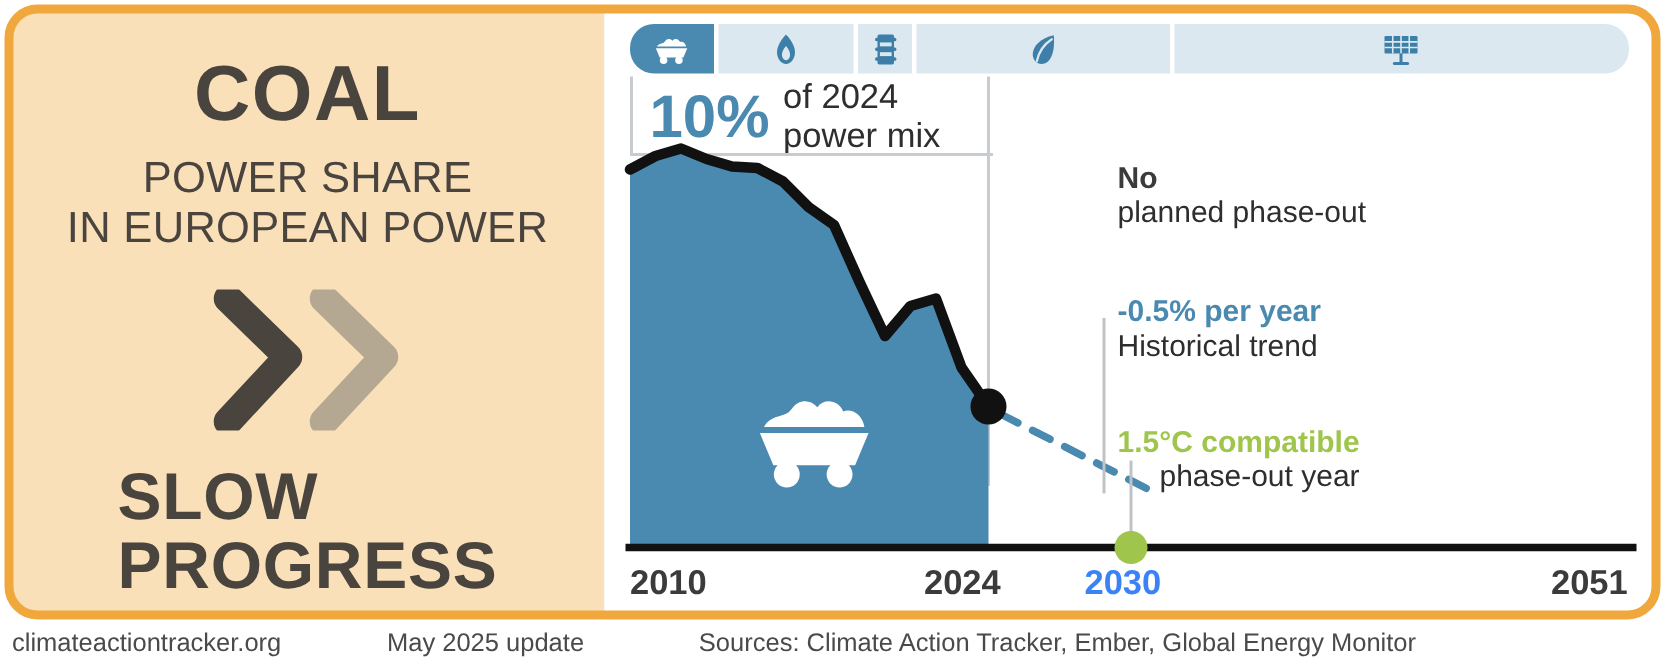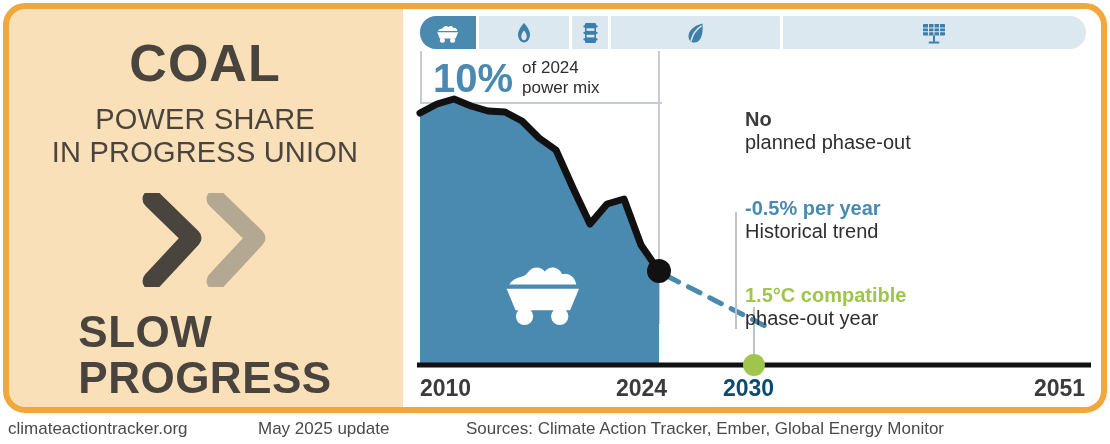--- a/index.html
+++ b/index.html
@@ -155,21 +155,21 @@
   }
   .pct-value {
     margin-left: 11px;
     font-size: 40px;
     font-weight: bold;
     color: #4A89B0;
     line-height: 1;
   }
   .pct-desc {
     margin-left: 9px;
-    font-size: 17px;
+    font-size: 23px;
     color: #2E2E2E;
     line-height: 1.12;
   }
 
   
   .rule-2024 {
     position: absolute;
     left: 255px;
     top: 44px;
     width: 2px;
@@ -196,32 +196,32 @@
     font-weight: bold;
   }
   .anno .sub {
     font-size: 20px;
     color: #2E2E2E;
   }
   .anno-no       { left: 342px; top: 101px; }
   .anno-no .headline { color: #3B3B3B; }
   .anno-trend    { left: 342px; top: 190px; }
   .anno-trend .headline { color: #4A89B0; }
-  .anno-compat   { left: 342px; top: 277px; }
+  .anno-compat   { left: 342px; top: 277px; text-align: right; }
   .anno-compat .headline { color: #9FC54D; }
 
   
   .axis-label {
     position: absolute;
     top: 368px;
     font-size: 23px;
     font-weight: bold;
     color: #3B3B3B;
   }
-  .axis-label.green { color: #0c4a6e; }
+  .axis-label.green { color: #3b82f6; }
 
   
   .footer {
     position: absolute;
     left: 0;
     top: 415px;
     width: 952px;
     height: 29px;
     background: #ffffff;
     z-index: 6;
@@ -238,21 +238,21 @@
 </style>
 </head>
 <body>
 
 <div id="infographic">
 
   <div class="left-panel">
     <div class="fuel-title">COAL</div>
     <div class="fuel-subtitle">
       <div>POWER SHARE</div>
-      <div>IN PROGRESS UNION</div>
+      <div>IN EUROPEAN POWER</div>
     </div>
 
     <div class="chevrons">
       <svg width="62" height="94" viewBox="0 0 62 94">
         <path d="M10 6 L50 45 L10 88" fill="none" stroke="#4A443F" stroke-width="19" stroke-linecap="round" stroke-linejoin="round"></path>
       </svg>
       <svg width="62" height="94" viewBox="0 0 62 94">
         <path d="M10 6 L50 45 L10 88" fill="none" stroke="#B5A892" stroke-width="19" stroke-linecap="round" stroke-linejoin="round"></path>
       </svg>
     </div>

